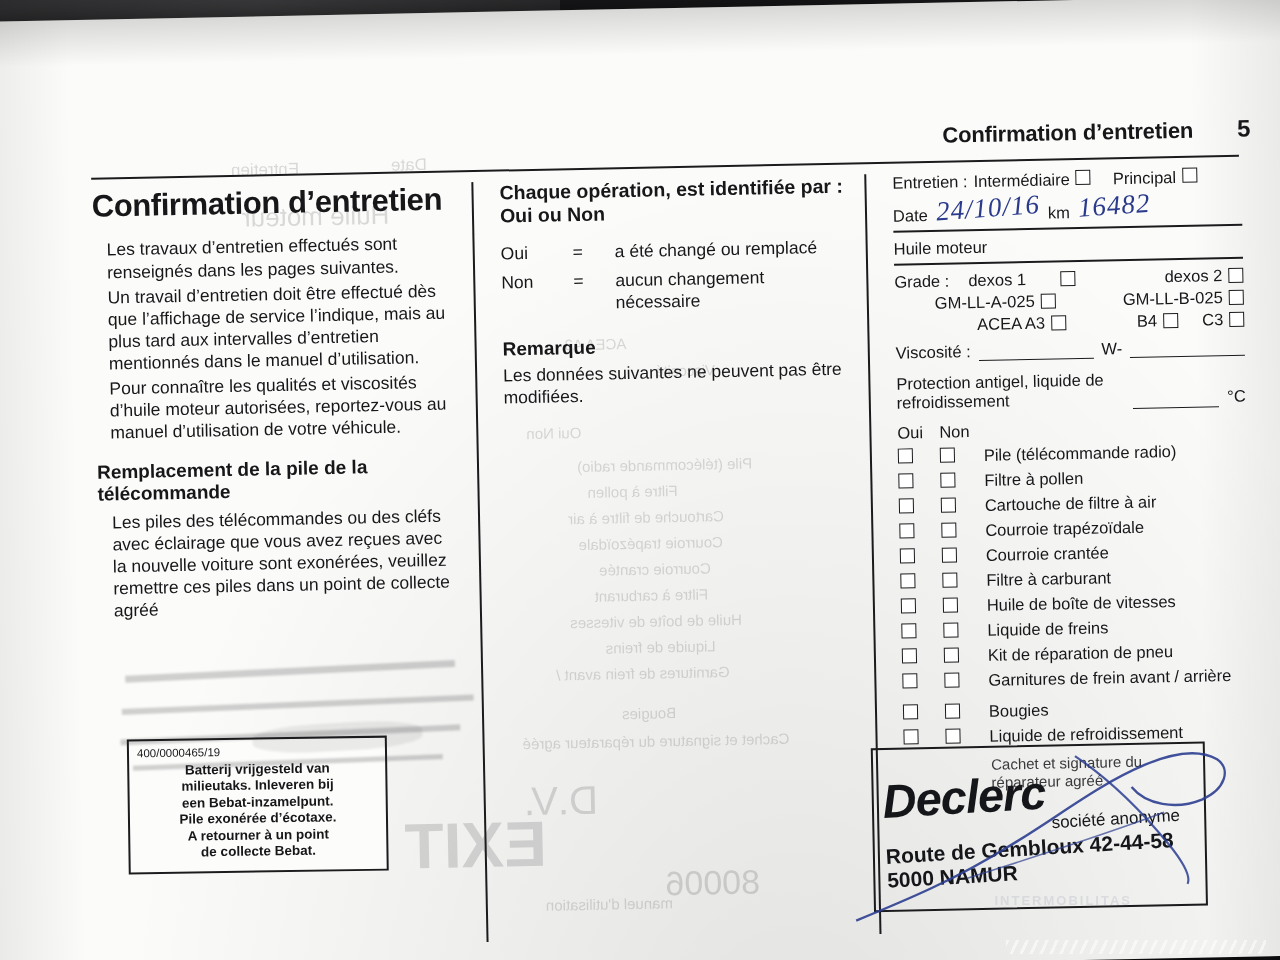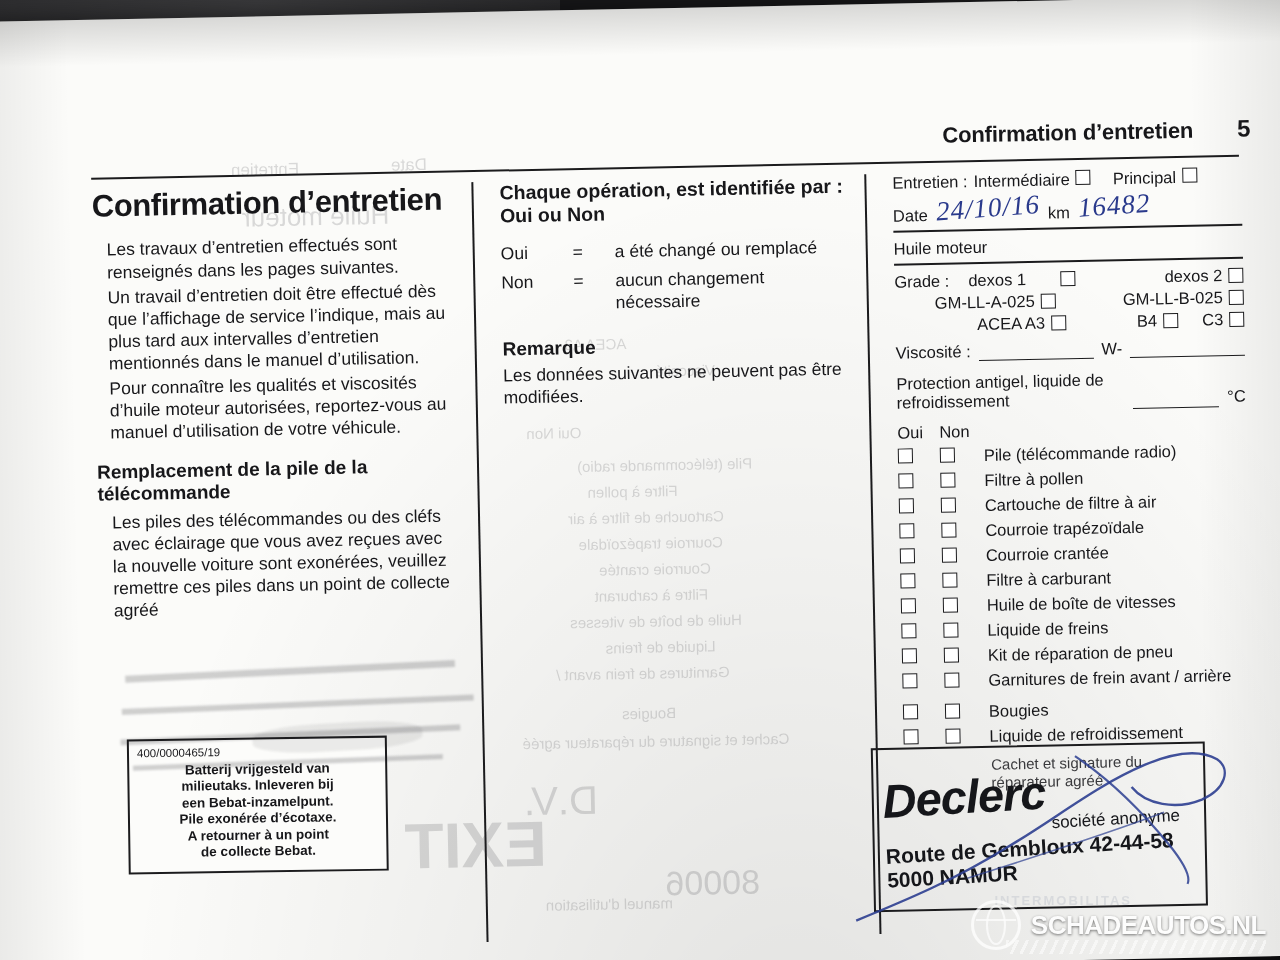--- a/index.html
+++ b/index.html
@@ -611,18 +611,14 @@
       <div class="smudge" style="left:24px; top:556px; width:330px; height:7px; transform:rotate(-1.6deg);"></div>
       <div class="smudge" style="left:20px; top:590px; width:352px; height:6px; transform:rotate(-1.2deg);"></div>
       <div class="smudge" style="left:18px; top:620px; width:340px; height:6px; transform:rotate(-1.4deg);"></div>
       <div class="smudge" style="left:30px; top:648px; width:310px; height:5px; transform:rotate(-1.0deg);"></div>
       <div class="smudge" style="left:150px; top:612px; width:170px; height:28px; border-radius:40%; opacity:0.4; transform:rotate(-2deg);"></div>
 
     </div>
   </div>
 
   <div class="immo">INTERMOBILITAS</div>
-  <div class="wm">
-    <div class="wm-globe"></div>
-    <div class="wm-text">SCHADEAUTOS.NL</div>
-  </div>
   <div class="wm-bars"></div>
 </div>
 
 </body></html>

